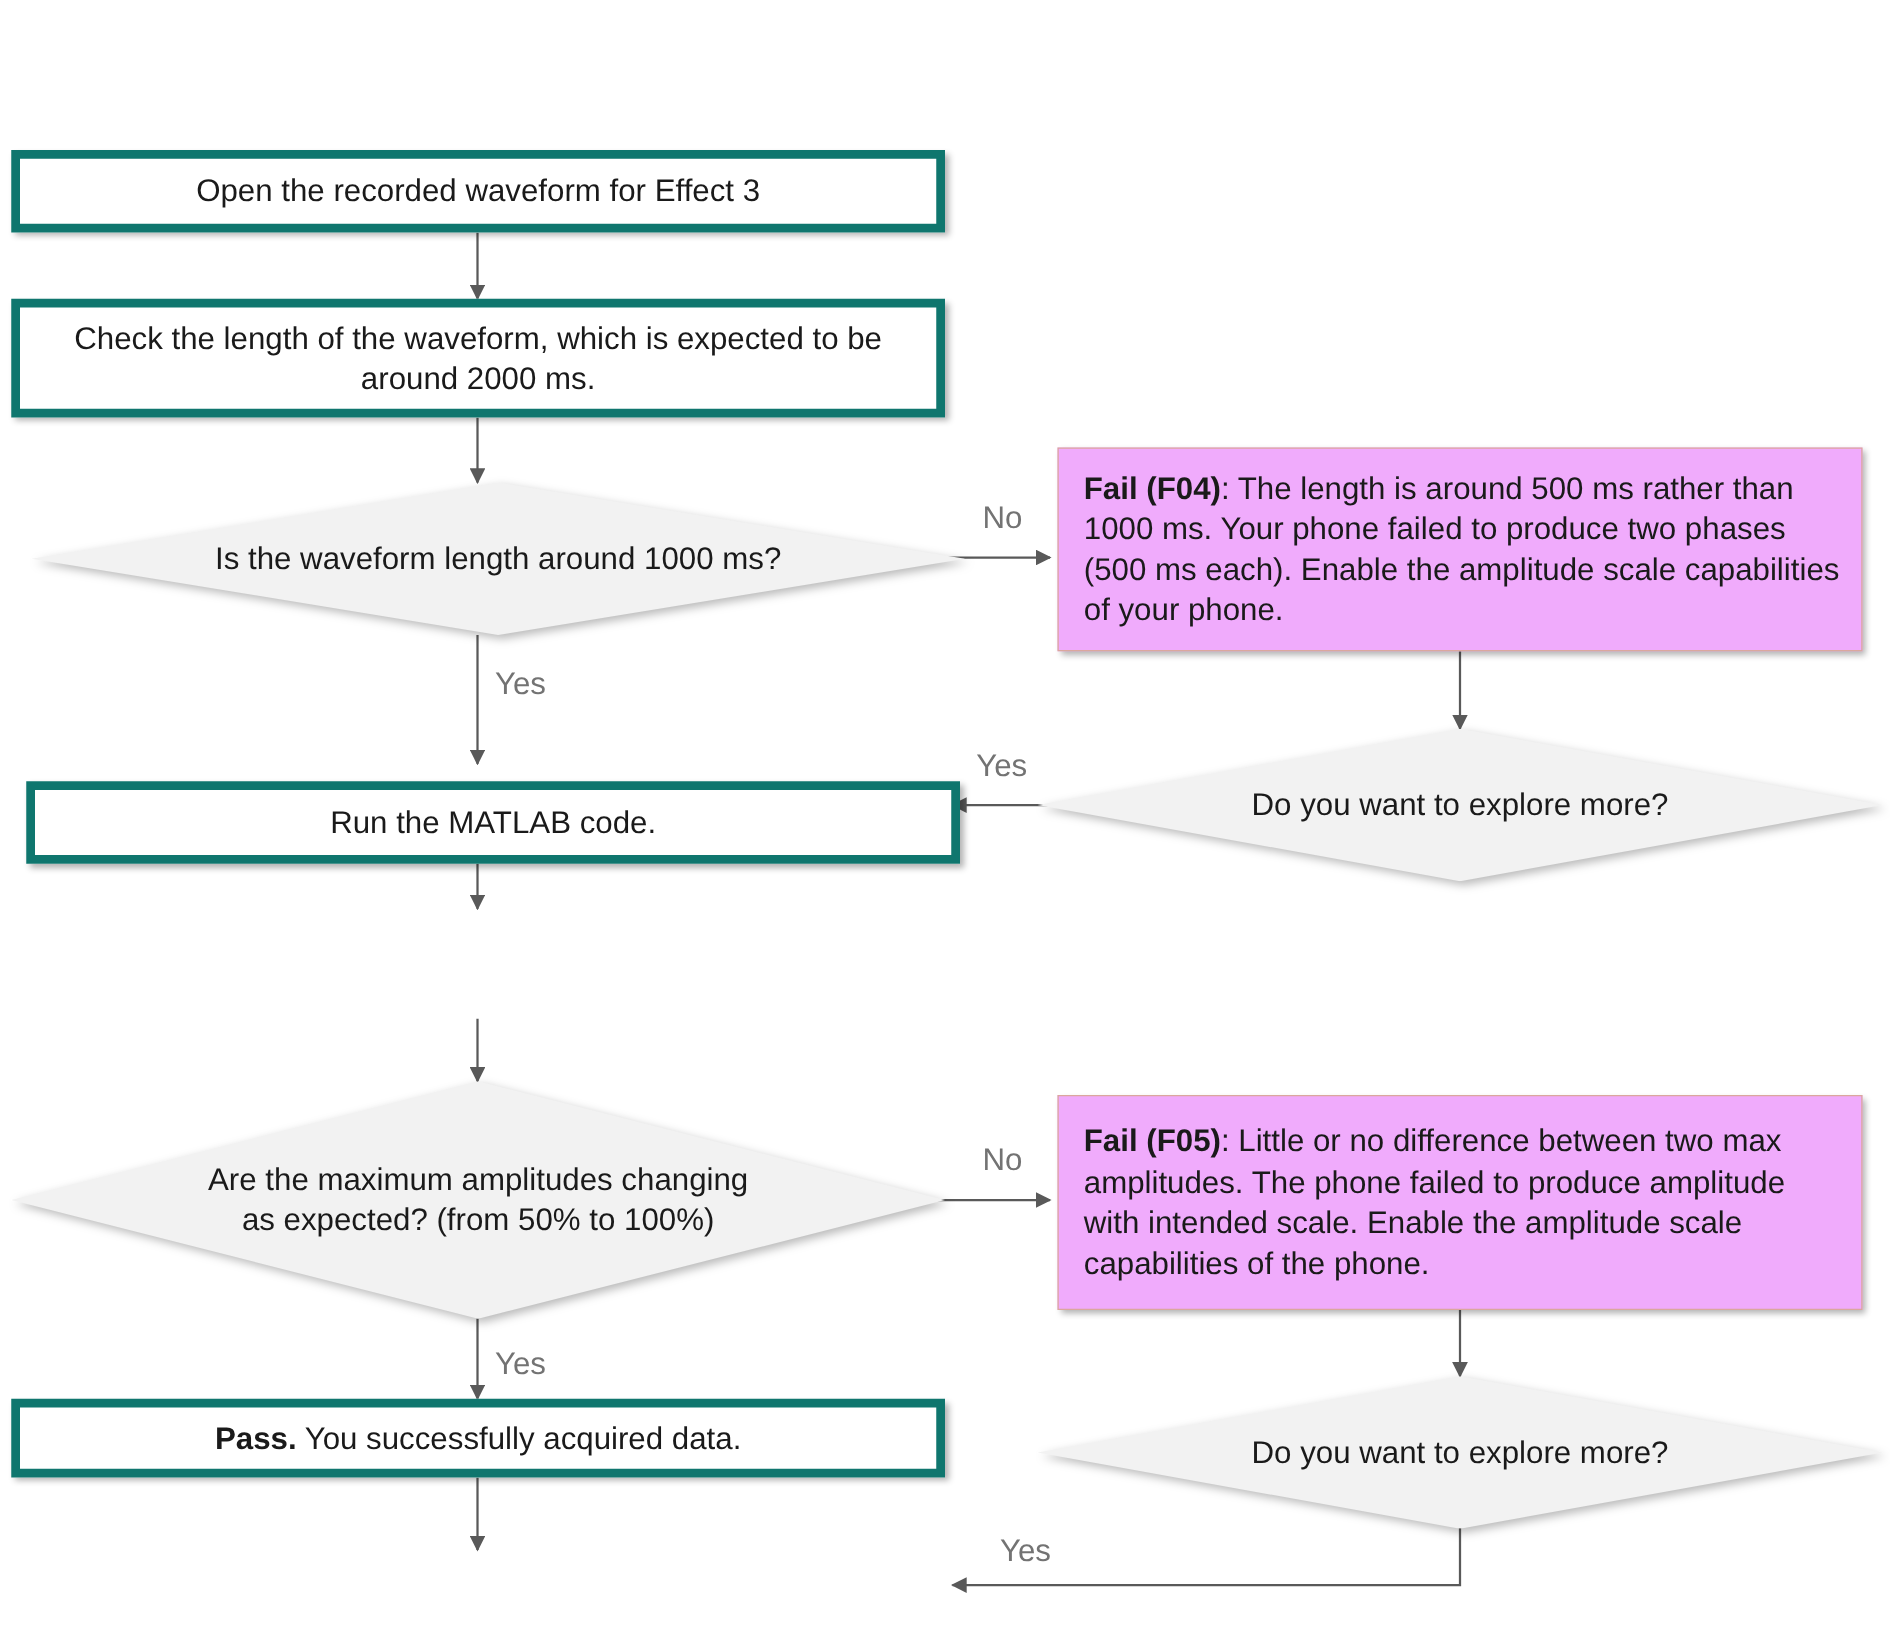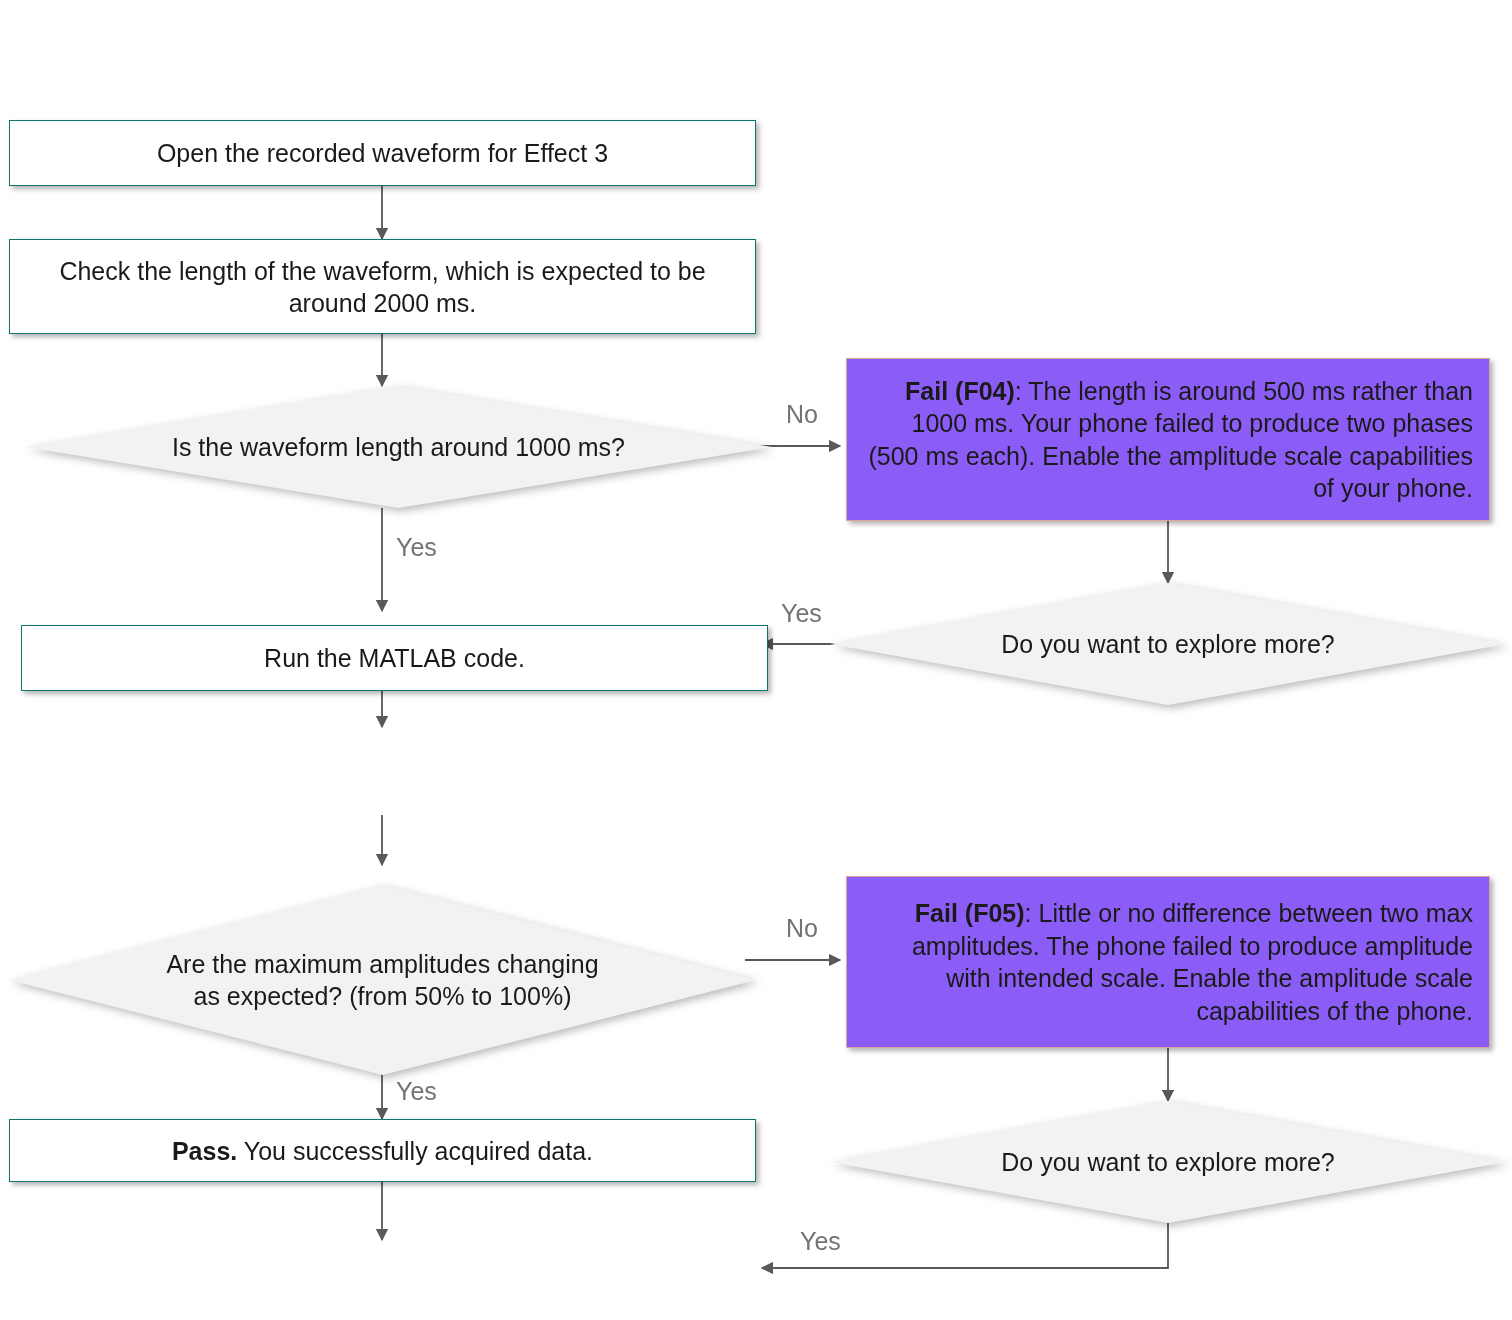--- a/index.html
+++ b/index.html
@@ -49,29 +49,29 @@
     display: flex;
     align-items: center;
     justify-content: center;
     text-align: center;
     font-size: 25px;
     line-height: 1.28;
     color: #1a1a1a;
   }
   .box {
     background: #ffffff;
-    border: 1px solid #0f766e;
+    border: 7px solid #0f766e;
     box-shadow: 3px 3px 5px rgba(0,0,0,0.30);
     padding: 6px 12px;
   }
   .fail {
-    background: #8b5cf6;
+    background: #f0abfc;
     border: 1px solid #dba79d;
     box-shadow: 3px 3px 5px rgba(0,0,0,0.30);
-    text-align: right;
+    text-align: left;
     justify-content: flex-start;
     padding: 10px 16px 10px 20px;
     line-height: 1.30;
   }
   .fail b { font-weight: bold; }
 
   
   .diamond-wrap {
     position: absolute;
     filter: drop-shadow(3px 3px 4px rgba(0,0,0,0.28));
@@ -170,21 +170,21 @@
     <div class="diamond">
       <div class="diamond-label">Is the waveform length around 1000 ms?</div>
     </div>
   </div>
 
   <div class="node box" style="left:9px; top:625px; width:747px; height:66px;margin-left:12px;">
     <span>Run the MATLAB code.</span>
   </div>
 
 
-  <div class="diamond-wrap" style="left:9px; top:885px; width:747px; height:190px;">
+  <div class="diamond-wrap" style="left:9px; top:865px; width:747px; height:190px;">
     <div class="diamond">
       <div class="diamond-label">Are the maximum amplitudes changing as expected? (from 50% to 100%)</div>
     </div>
   </div>
 
   <div class="node box" style="left:9px; top:1119px; width:747px; height:63px;">
     <span>
       <b>Pass.</b><span> You successfully acquired data.</span>
     </span>
   </div>

